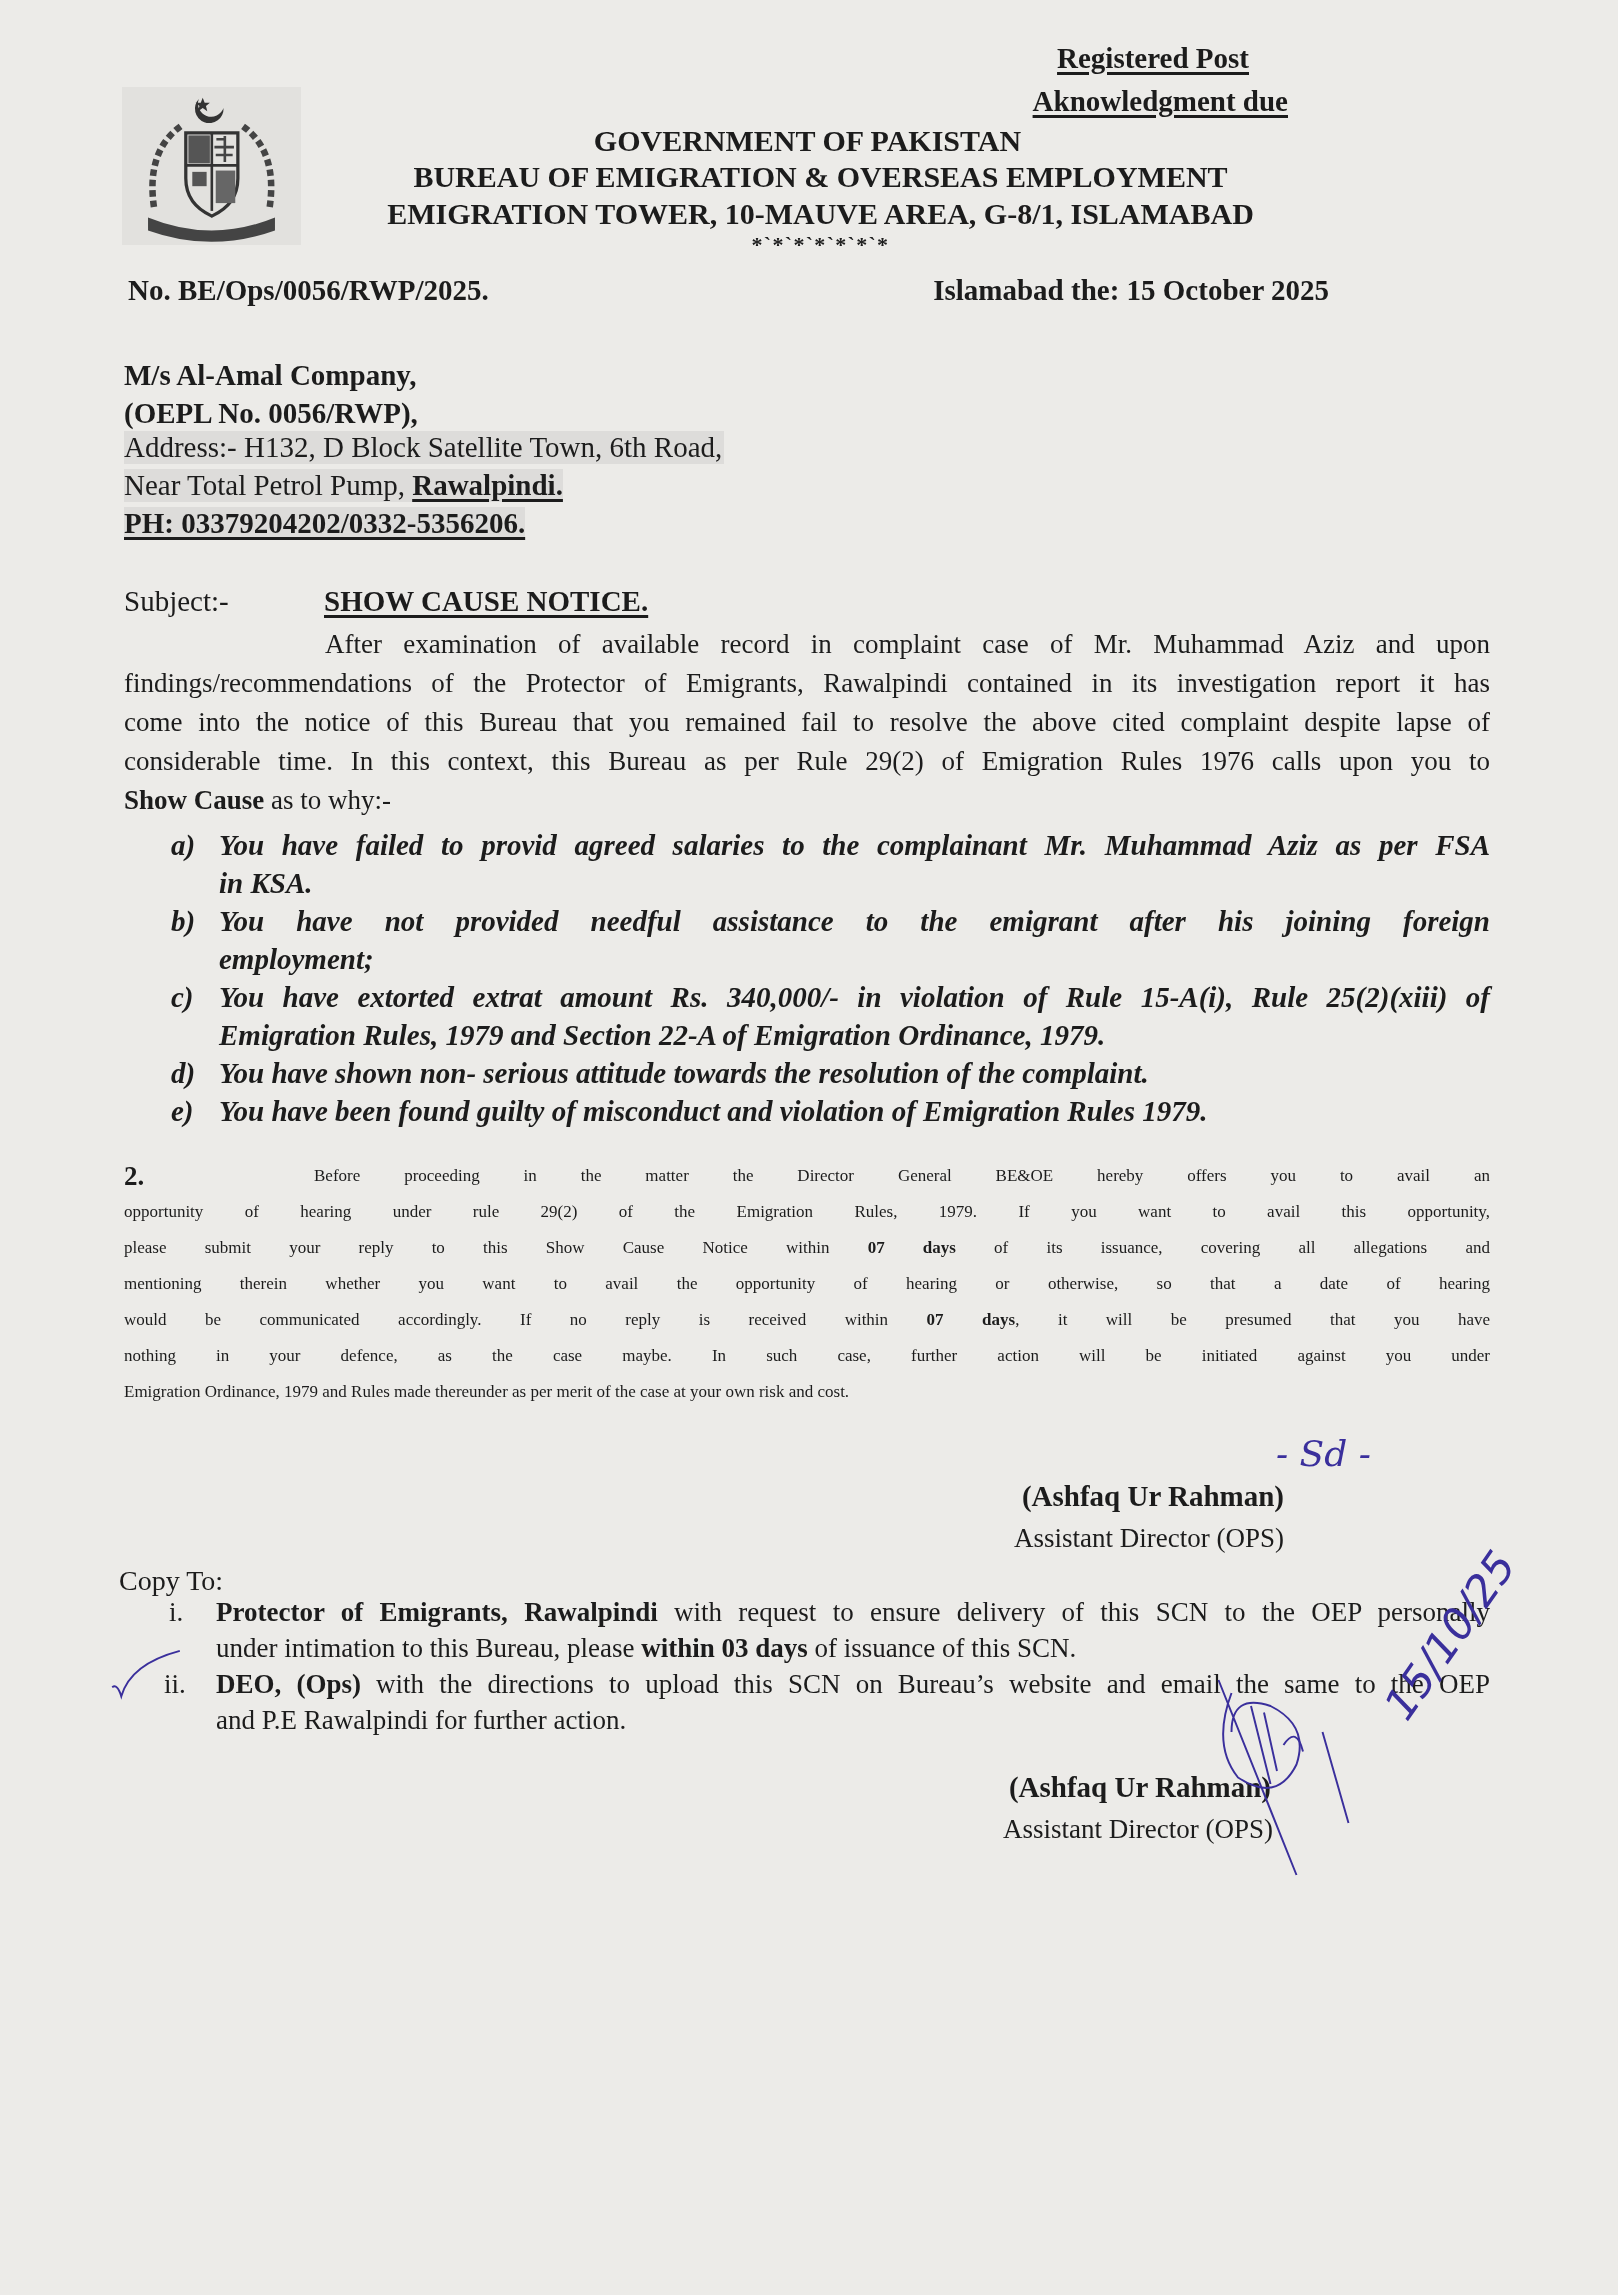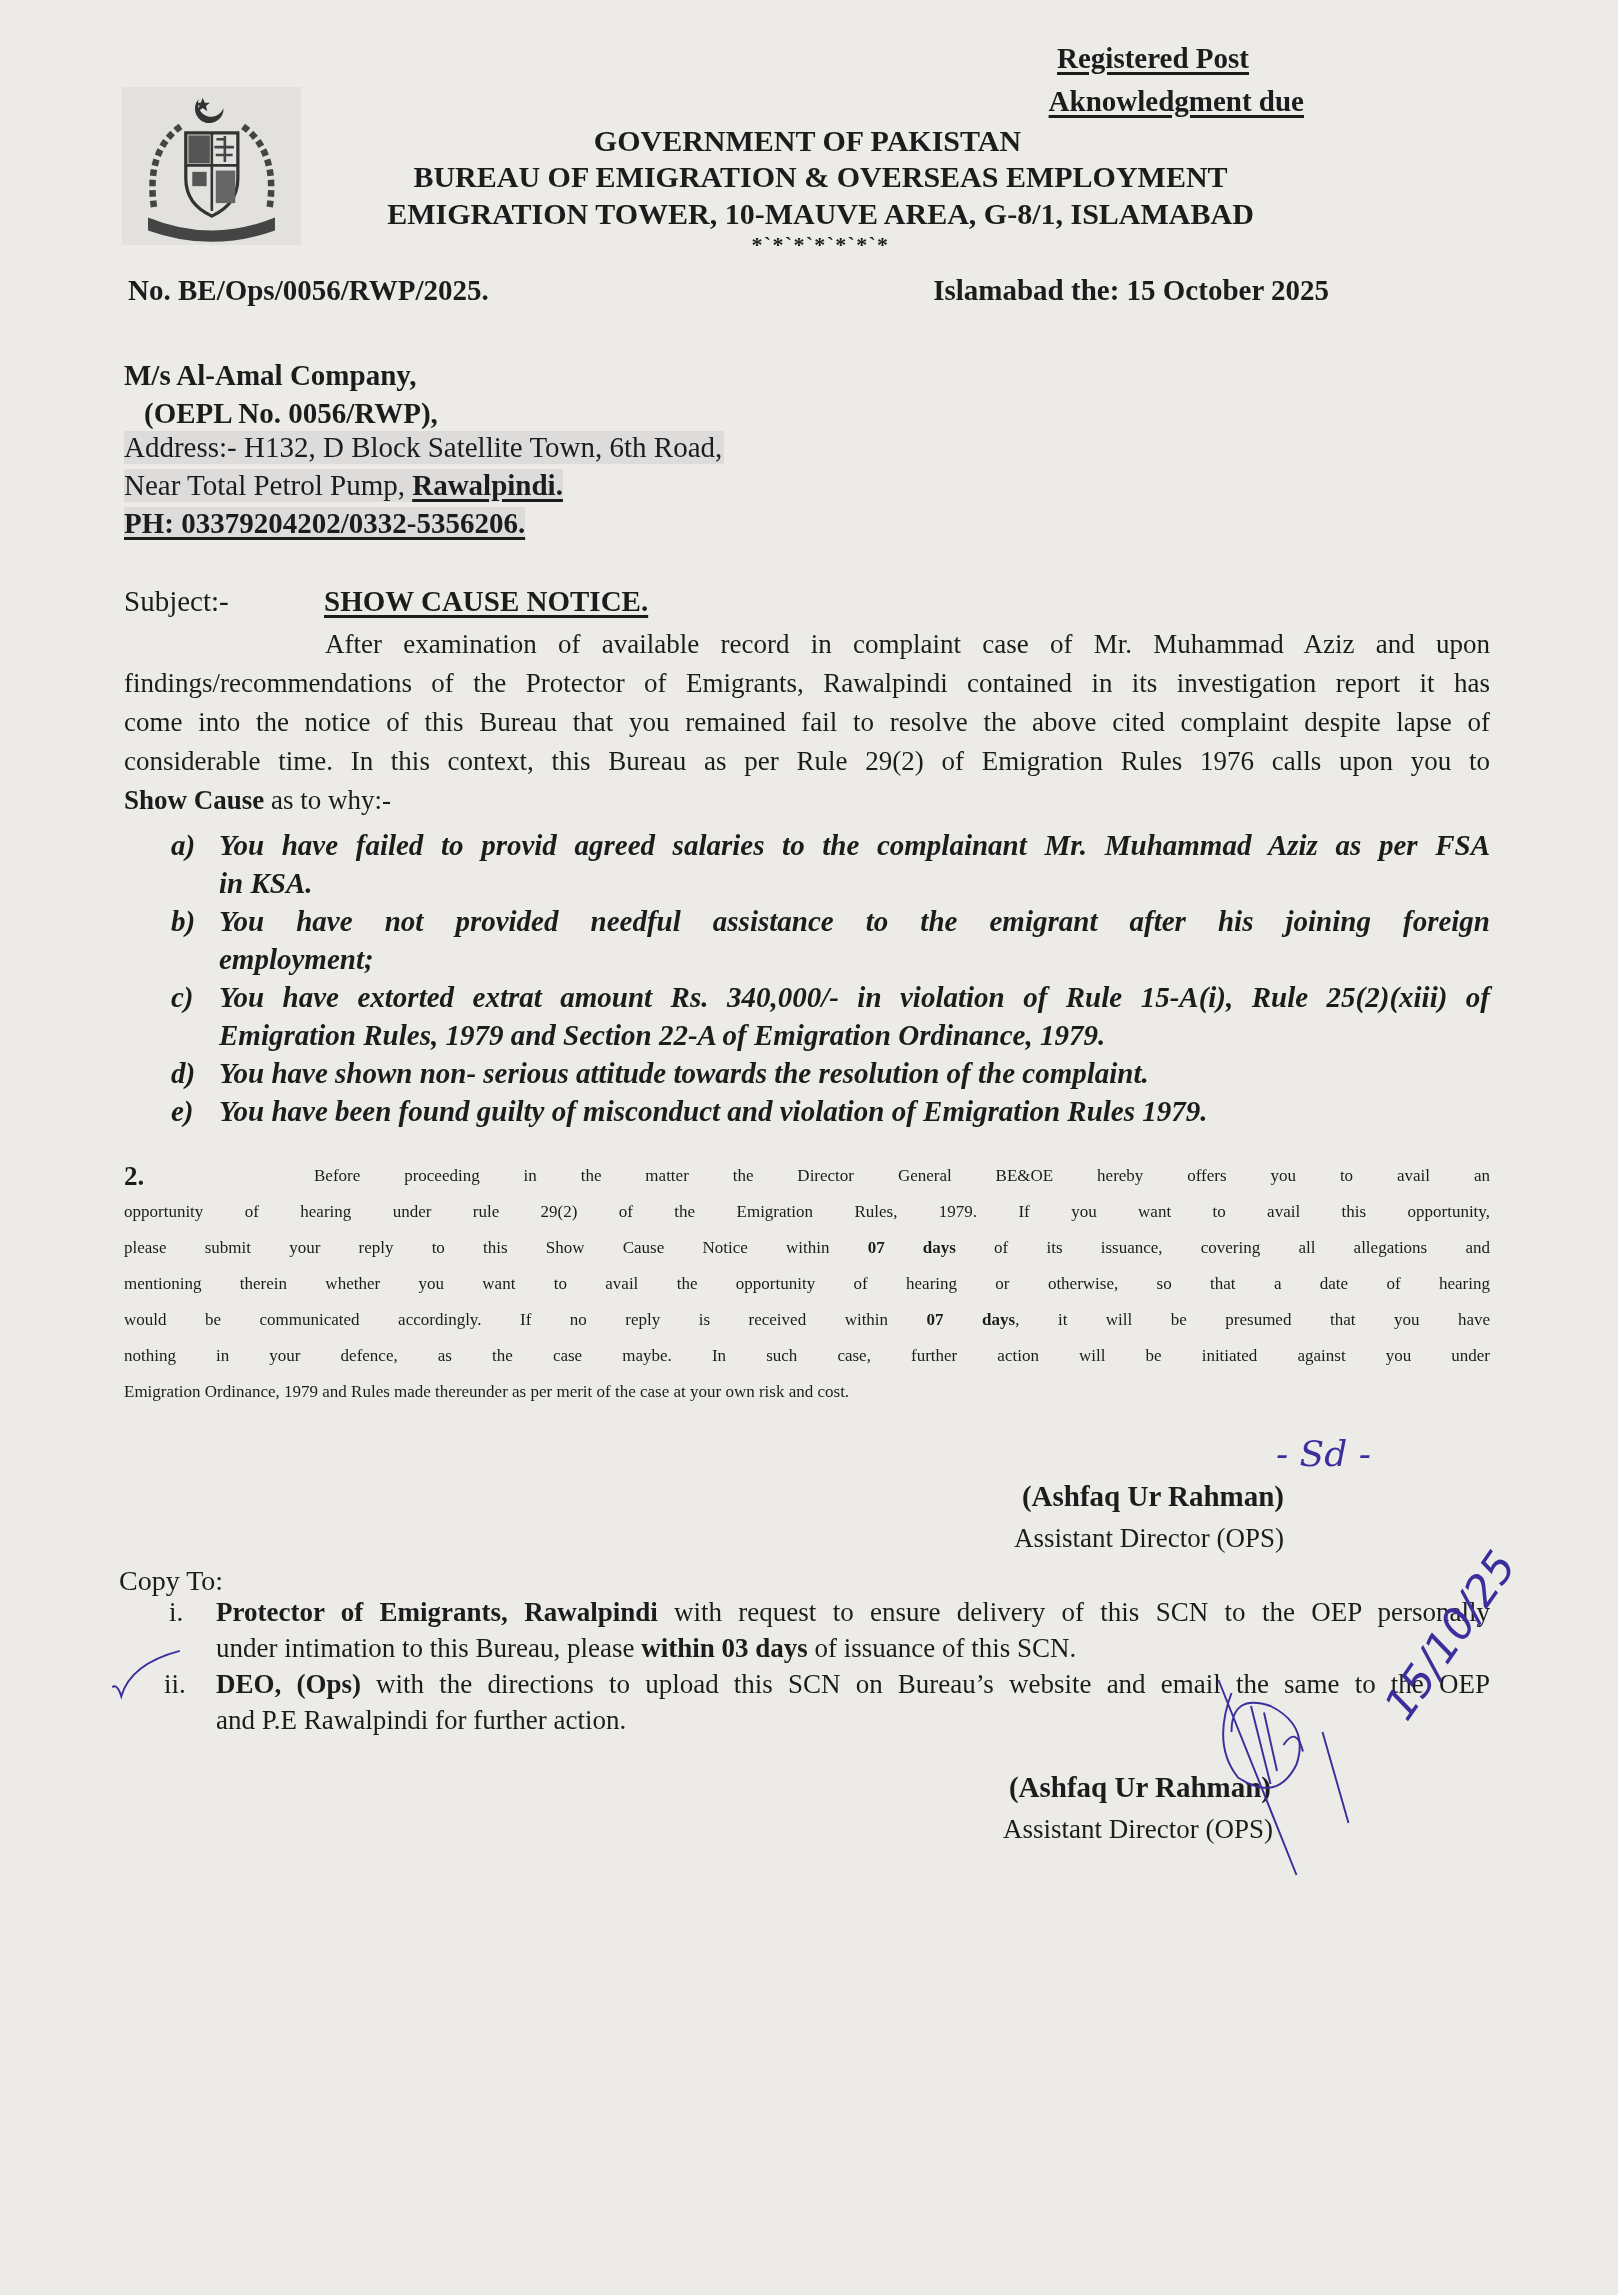--- a/index.html
+++ b/index.html
@@ -24,21 +24,21 @@
   .hl { background: #dddcda; }
   .ink { color: #3a2f9c; }
   .crest { left: 122px; top: 87px; width: 179px; height: 158px; background: #e2e1de; }
 </style>
 </head>
 <body>
 
 <div class="page">
 
   <div class="abs b u t44" style="right:169px; top:42px;">Registered Post</div>
-  <div class="abs b u t44" style="right:114px; top:85px;margin-left:44px;">Aknowledgment due</div>
+  <div class="abs b u t44" style="right:130px; top:85px;margin-left:44px;">Aknowledgment due</div>
 
   <div class="abs crest">
     <svg width="179" height="158" viewBox="0 0 275 242">
       <path d="M118 18 a22 22 0 1 0 38 14 a18 18 0 1 1 -38 -14z" fill="#333"></path>
       <polygon points="124,16 127,24 135,24 129,29 131,37 124,32 117,37 119,29 113,24 121,24" fill="#333"></polygon>
       <path d="M98 70 h80 v70 q0 40 -40 58 q-40 -18 -40 -58z" fill="none" stroke="#333" stroke-width="5"></path>
       <line x1="138" y1="70" x2="138" y2="190" stroke="#333" stroke-width="4"></line>
       <line x1="98" y1="120" x2="178" y2="120" stroke="#333" stroke-width="4"></line>
       <rect x="102" y="74" width="33" height="43" fill="#555"></rect>
       <path d="M145 80 l12 0 M142 92 l30 0 M144 104 l26 0 M158 75 v40" stroke="#444" stroke-width="4"></path>
@@ -52,21 +52,21 @@
 
   <div class="abs hdr" style="top:124px; left:0; width:1615px;">GOVERNMENT OF PAKISTAN</div>
   <div class="abs hdr" style="top:160px; left:0; width:1641px;">BUREAU OF EMIGRATION &amp; OVERSEAS EMPLOYMENT</div>
   <div class="abs hdr" style="top:197px; left:0; width:1641px;">EMIGRATION TOWER, 10-MAUVE AREA, G-8/1, ISLAMABAD</div>
   <div class="abs hdr" style="top:232px; left:0; width:1641px; font-size:22px; letter-spacing:1.3px;">*`*`*`*`*`*`*</div>
 
   <div class="abs b t44" style="left:128px; top:274px;">No. BE/Ops/0056/RWP/2025.</div>
   <div class="abs b t44" style="right:89px; top:274px;">Islamabad the: 15 October 2025</div>
 
   <div class="abs b t44" style="left:124px; top:359px;">M/s Al-Amal Company,</div>
-  <div class="abs b t44" style="left:124px; top:397px;margin-left:20px;">(OEPL No. 0056/RWP),</div>
+  <div class="abs b t44" style="left:124px; top:397px;">(OEPL No. 0056/RWP),</div>
   <div class="abs t44 hl" style="left:124px; top:431px; padding-right:2px;">Address:- H132, D Block Satellite Town, 6th Road,</div>
   <div class="abs t44 hl" style="left:124px; top:469px;">
     <span>Near Total Petrol Pump, </span><span class="b u">Rawalpindi.</span>
   </div>
   <div class="abs t44 b u hl" style="left:124px; top:507px;">PH: 03379204202/0332-5356206.</div>
 
   <div class="abs t44" style="left:124px; top:585px;">Subject:-</div>
   <div class="abs t44 b u" style="left:324px; top:585px;">SHOW CAUSE NOTICE.</div>
 
   <div class="abs para" style="left:124px; top:625px; width:1366px;">

